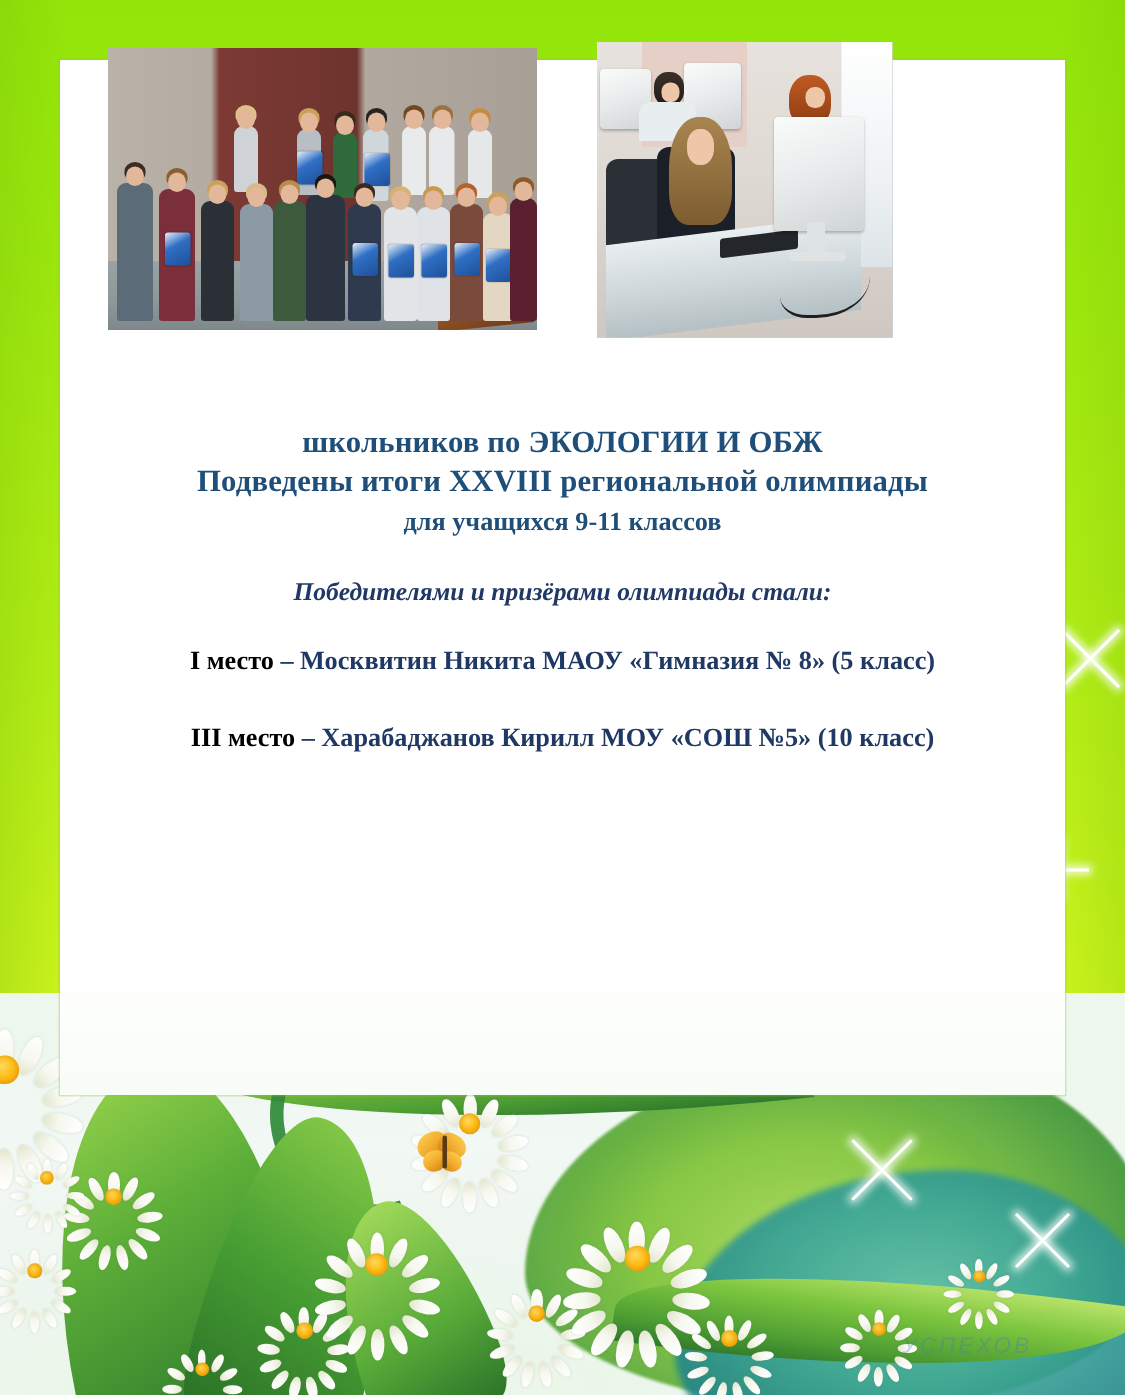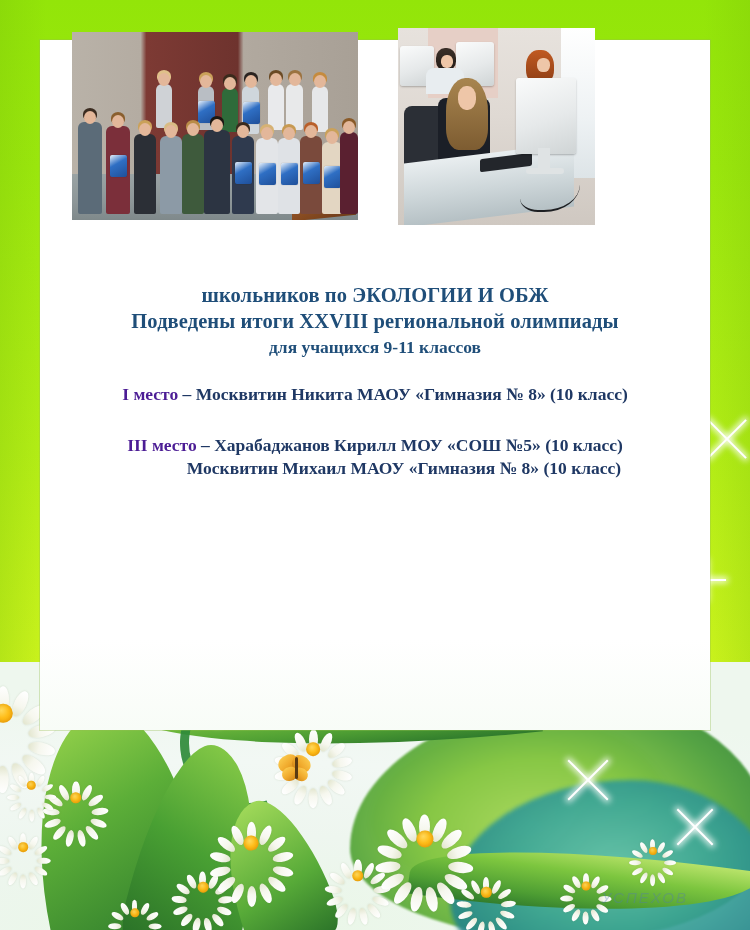--- a/index.html
+++ b/index.html
@@ -177,21 +177,21 @@
   }
   .sub-ital{
     color:#1f3864;font-weight:bold;font-style:italic;font-size:17px;margin-top:26px;
   }
   .winner{
     font-size:17.5px;font-weight:bold;color:#1f3864;line-height:23px;margin-top:24px;
     white-space:nowrap;
   }
   .winner.second{margin-top:28px;}
   .winner.third{margin-top:28px;}
-  .place{color:#4c1d95;text-align:right;}
+  .place{color:#000000;text-align:right;}
   .winner .line2{display:block;padding-left:58px;}
   .wish{
     color:#ff0000;font-weight:bold;font-style:italic;font-size:20px;margin-top:30px;
     letter-spacing:.2px;
   }
   .bravo-wrap{margin-top:22px;display:flex;justify-content:center;}
   .bravo{
     position:relative;display:inline-block;
     color:#ff0000;font-weight:bold;font-style:italic;font-size:40px;line-height:44px;
     letter-spacing:1px;padding-bottom:6px;
@@ -582,27 +582,27 @@
       <div class="mon-stand" style="left:128px;top:140px;width:38px;height:6px;border-radius:3px;"></div>
       <div style="position:absolute;left:122px;top:138px;width:60px;height:44px;border-bottom:2px solid #1d1f22;border-radius:0 0 60% 30%;"></div>
     </div>
   </div>
 
   <div class="text-block">
     <div class="title1">школьников по ЭКОЛОГИИ И ОБЖ</div>
     <div class="title1">Подведены итоги XXVIII региональной олимпиады</div>
     <div class="title2">для учащихся 9-11 классов</div>
 
+    <div class="sub-ital">Победителями и призёрами олимпиады стали:</div>
 
     <div class="winner first">
-      <span class="place">I место</span><span> – </span><span>Москвитин Никита МАОУ «Гимназия № 8» (10 класс)</span>
+      <span class="place">I место</span><span> – </span><span>Москвитин Никита МАОУ «Гимназия № 8» (5 класс)</span>
     </div>
 
 
     <div class="winner third">
       <span class="place">III  место</span><span> – </span><span>Харабаджанов Кирилл МОУ «СОШ №5» (10 класс)</span>
-      <span class="line2">Москвитин Михаил МАОУ «Гимназия № 8» (10 класс)</span>
     </div>
 
 
   </div>
 
 </div>
 
 </body></html>

